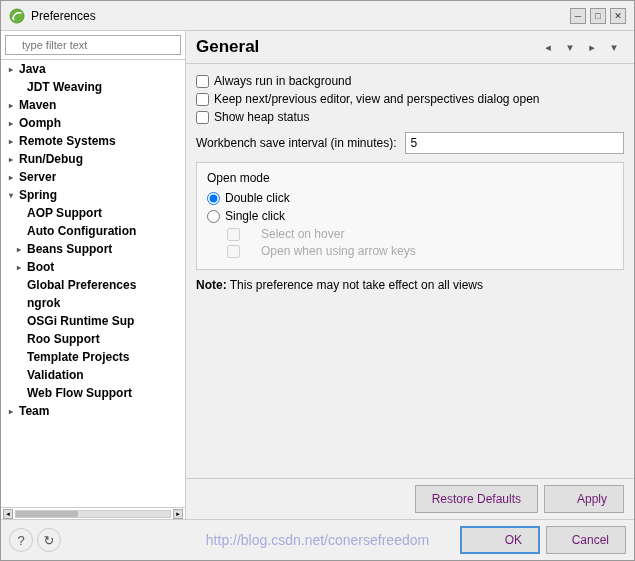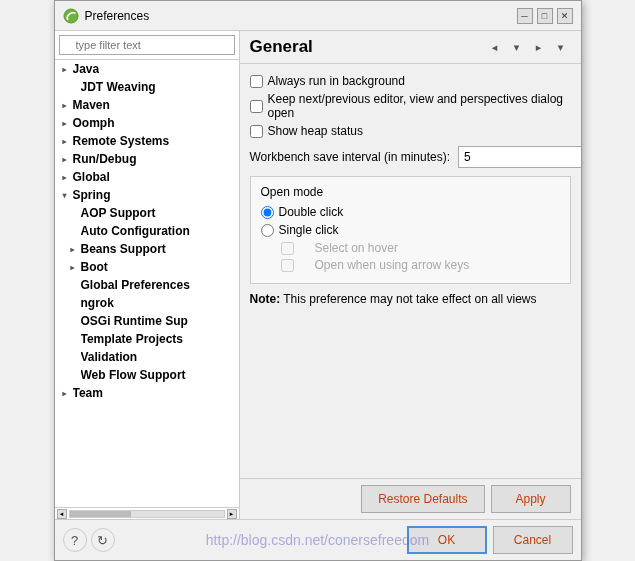--- a/index.html
+++ b/index.html
@@ -8,21 +8,21 @@
       font-size: 12px;
       background: #f0f0f0;
       display: flex;
       justify-content: center;
       align-items: center;
       width: 635px;
       height: 561px;
       overflow: hidden;
     }
     .window {
-      width: 528px;
+      width: 635px;
       height: 561px;
       background: #f0f0f0;
       border: 1px solid #999;
       display: flex;
       flex-direction: column;
       box-shadow: 2px 2px 8px rgba(0,0,0,0.3);
     }
     .title-bar {
       background: #f0f0f0;
       border-bottom: 1px solid #ccc;
@@ -259,23 +259,24 @@
       justify-content: flex-end;
       gap: 6px;
       background: #f0f0f0;
     }
     .btn {
       padding: 4px 16px;
       border: 1px solid #aaa;
       background: #e0e0e0;
       font-size: 12px;
       cursor: pointer;
-      color: #c2410c;
+      color: #701a75;
       min-width: 80px;
       height: 28px;
+      text-align: right;
     }
     .btn.primary {
       border: 2px solid #4a90d9;
       background: #e0e0e0;
     }
     .footer-bar {
       border-top: 1px solid #ccc;
       padding: 6px 8px;
       display: flex;
       align-items: center;
@@ -400,21 +401,21 @@
         <div class="tree-item">
           <span class="tree-arrow collapsed"></span>
           <span class="tree-label">Remote Systems</span>
         </div>
         <div class="tree-item">
           <span class="tree-arrow collapsed"></span>
           <span class="tree-label">Run/Debug</span>
         </div>
         <div class="tree-item">
           <span class="tree-arrow collapsed"></span>
-          <span class="tree-label">Global</span>
+          <span class="tree-label">Server</span>
         </div>
         <div class="tree-item">
           <span class="tree-arrow expanded"></span>
           <span class="tree-label">Spring</span>
         </div>
         <div class="tree-item tree-indent">
           <span class="tree-arrow none"></span>
           <span class="tree-label">AOP Support</span>
         </div>
         <div class="tree-item tree-indent">
@@ -433,20 +434,24 @@
           <span class="tree-arrow none"></span>
           <span class="tree-label">Global Preferences</span>
         </div>
         <div class="tree-item tree-indent">
           <span class="tree-arrow none"></span>
           <span class="tree-label">ngrok</span>
         </div>
         <div class="tree-item tree-indent">
           <span class="tree-arrow none"></span>
           <span class="tree-label">OSGi Runtime Sup</span>
+        </div>
+        <div class="tree-item tree-indent">
+          <span class="tree-arrow none"></span>
+          <span class="tree-label">Roo Support</span>
         </div>
         <div class="tree-item tree-indent">
           <span class="tree-arrow none"></span>
           <span class="tree-label">Template Projects</span>
         </div>
         <div class="tree-item tree-indent">
           <span class="tree-arrow none"></span>
           <span class="tree-label">Validation</span>
         </div>
         <div class="tree-item tree-indent">

